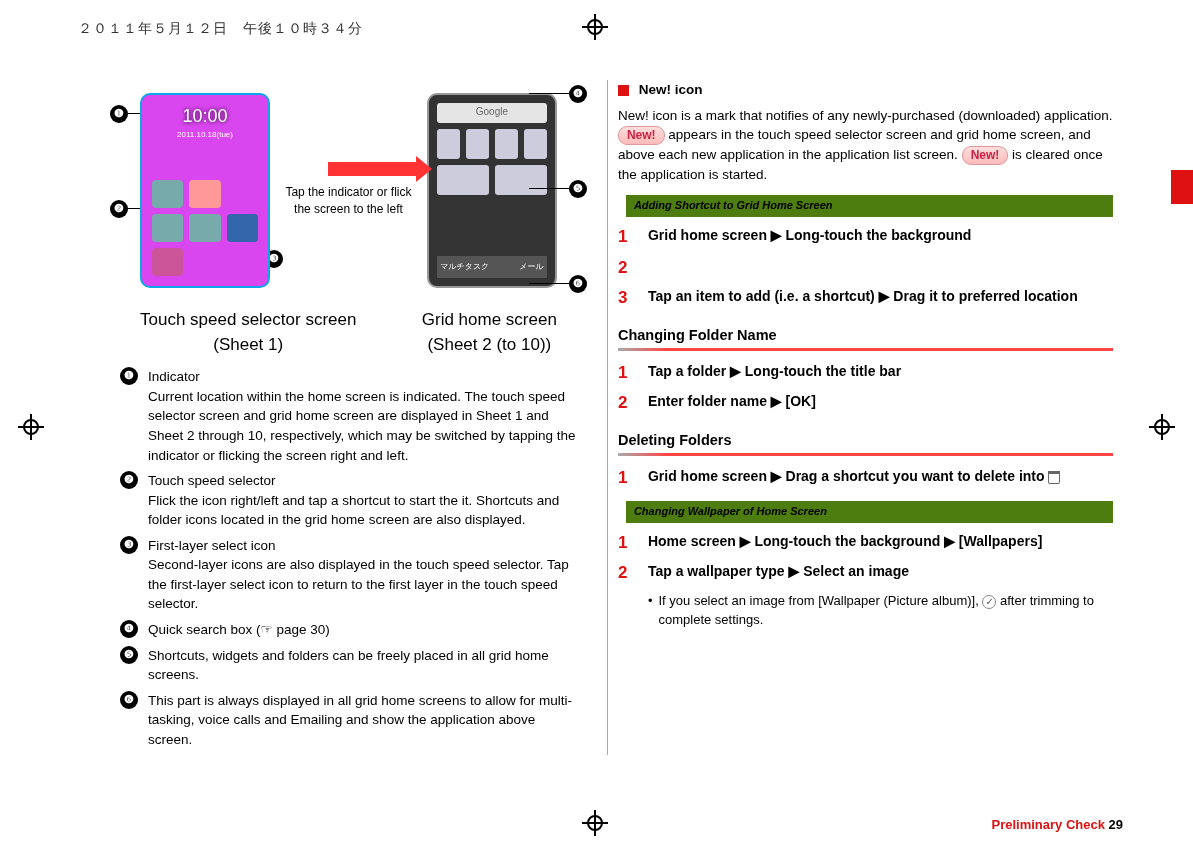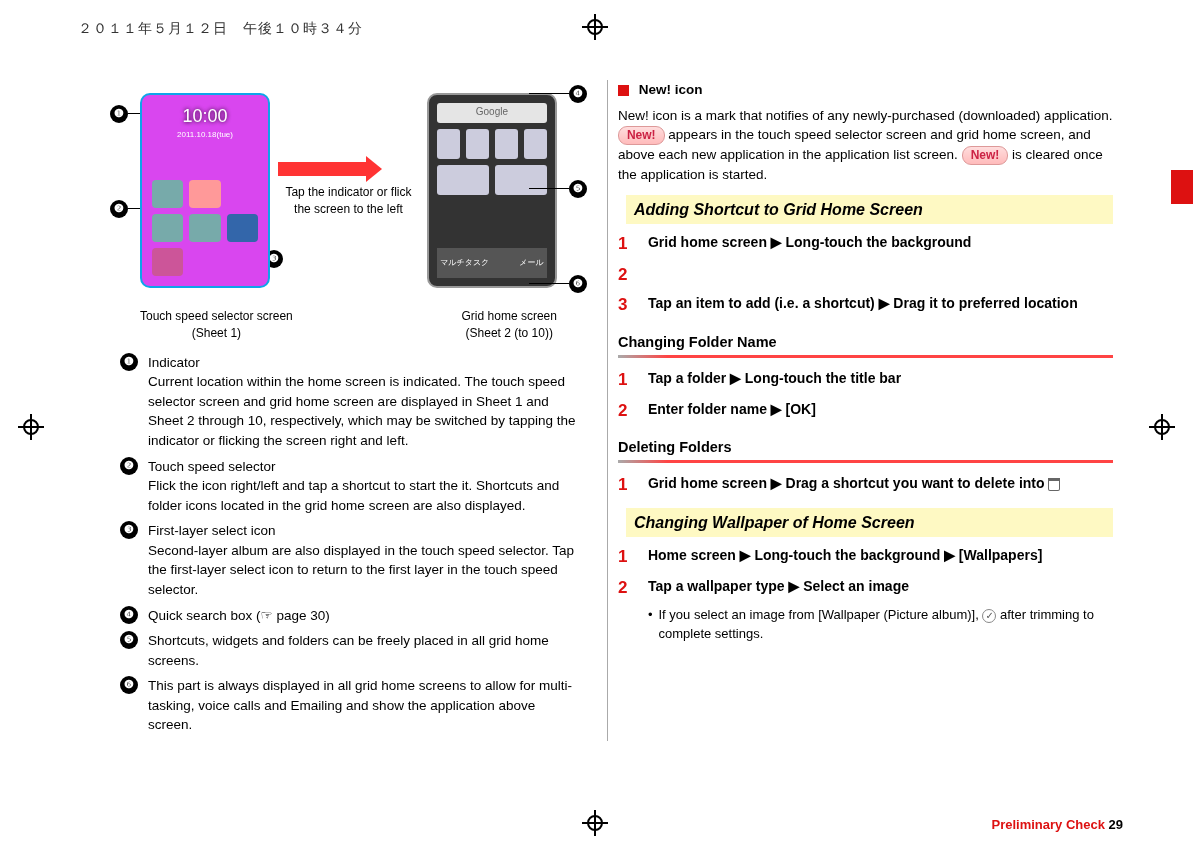--- a/index.html
+++ b/index.html
@@ -67,54 +67,54 @@
   }
   .phone .iconarea div { height:28px; background:#7aa; border-radius:4px; }
   .phone2 {
     width:130px; height:195px; background:#333;
     border:2px solid #999; border-radius:10px;
     display:flex; flex-direction:column; gap:6px; padding:8px;
   }
   .phone2 .row { display:flex; gap:6px; }
   .phone2 .search { background:#e5e5e5; height:20px; border-radius:3px; flex:1; display:flex; align-items:center; justify-content:center; font-size:10px; color:#666;}
   .phone2 .widget { background:#ccd; flex:1; height:30px; border-radius:3px; }
-  .phone2 .bar { background:#555; height:30px; display:flex; gap:30px; align-items:center; justify-content:center; font-size:8px; color:#fff;}
+  .phone2 .bar { background:#555; height:22px; display:flex; gap:30px; align-items:center; justify-content:center; font-size:8px; color:#fff;}
   .callout-num {
     width:18px; height:18px; border-radius:50%;
     background:#000; color:#fff; font-weight:bold; font-size:11px;
     display:inline-flex; align-items:center; justify-content:center;
     flex-shrink:0;
   }
   .callout-pos { position:absolute; }
   .callout-line { position:absolute; background:#000; }
   .arrow {
     width:90px; height:14px; background:#f33; position:relative;
   }
   .arrow::after {
     content:""; position:absolute; right:-14px; top:-6px;
     border-left:16px solid #f33; border-top:13px solid transparent; border-bottom:13px solid transparent;
   }
   .tap-note { text-align:center; font-size:12px; width:140px; }
-  .caption { text-align:center; font-size:12px; }
+  .caption { text-align:center; font-size:17px; }
 
   .item-list { margin-top:10px; }
   .item { display:flex; gap:10px; margin-bottom:6px; }
   .item .text { flex:1; }
   .item .title { font-weight:normal; }
 
   .red-square { display:inline-block; width:11px; height:11px; background:#d11; margin-right:6px; vertical-align:middle;}
   .section-text { margin-bottom:6px; }
   .new-badge {
     display:inline-block; background:linear-gradient(#fdd,#fbb);
     border:1px solid #d99; border-radius:9px; padding:0 8px;
     font-size:12px; color:#c24; font-weight:bold; vertical-align:middle;
   }
   .sec-heading {
-    background:#fef9c3; font-weight:bold; font-style:italic;
-    padding:3px 8px; font-size:16px; margin:10px 0 8px 0;
+    background:#4d7c0f; font-weight:bold; font-style:italic;
+    padding:3px 8px; font-size:11px; margin:10px 0 8px 0;
     border-left:8px solid #fff;
   }
   .step { display:flex; gap:12px; margin-bottom:6px; font-weight:bold; font-size:14px; }
   .step .num { color:#d11; font-size:17px; width:18px; }
   .sub-heading {
     font-weight:bold; font-size:14.5px; margin:14px 0 2px 0;
   }
   .underline-red {
     height:3px; background:linear-gradient(to right,#aaa,#f44 10%,#f44);
     margin-bottom:10px;
@@ -200,21 +200,21 @@
             <div></div>
               <div style="background:#f99;"></div>
             <div style="grid-column:1;"></div>
               <div></div>
             <div style="background:#36a;"></div>
               <div style="background:#c59;"></div>
           </div>
         </div>
       </div>
 
-      <div style="display:flex; flex-direction:column; align-items:flex-start; gap:8px;">
+      <div style="display:flex; flex-direction:column; align-items:flex-end; gap:8px;">
         <div class="arrow"></div>
         <div class="tap-note">Tap the indicator or flick the screen to the left</div>
       </div>
 
       <div style="display:flex; flex-direction:column; align-items:center; gap:4px; margin-right:20px;">
         <div class="phone2">
           <div class="row">
               <div class="search">Google</div>
             </div>
           <div class="row">
@@ -259,21 +259,21 @@
         <span class="callout-num">❷</span>
         <div class="text">
             <div class="title">Touch speed selector</div>
           <div>Flick the icon right/left and tap a shortcut to start the it. Shortcuts and folder icons located in the grid home screen are also displayed.</div>
           </div>
       </div>
       <div class="item">
         <span class="callout-num">❸</span>
         <div class="text">
             <div class="title">First-layer select icon</div>
-          <div>Second-layer album are also displayed in the touch speed selector. Tap the first-layer select icon to return to the first layer in the touch speed selector.</div>
+          <div>Second-layer icons are also displayed in the touch speed selector. Tap the first-layer select icon to return to the first layer in the touch speed selector.</div>
           </div>
       </div>
       <div class="item">
         <span class="callout-num">❹</span>
         <div class="text">
             <div class="title">Quick search box (☞ page 30)</div>
           </div>
       </div>
       <div class="item">
         <span class="callout-num">❺</span>

